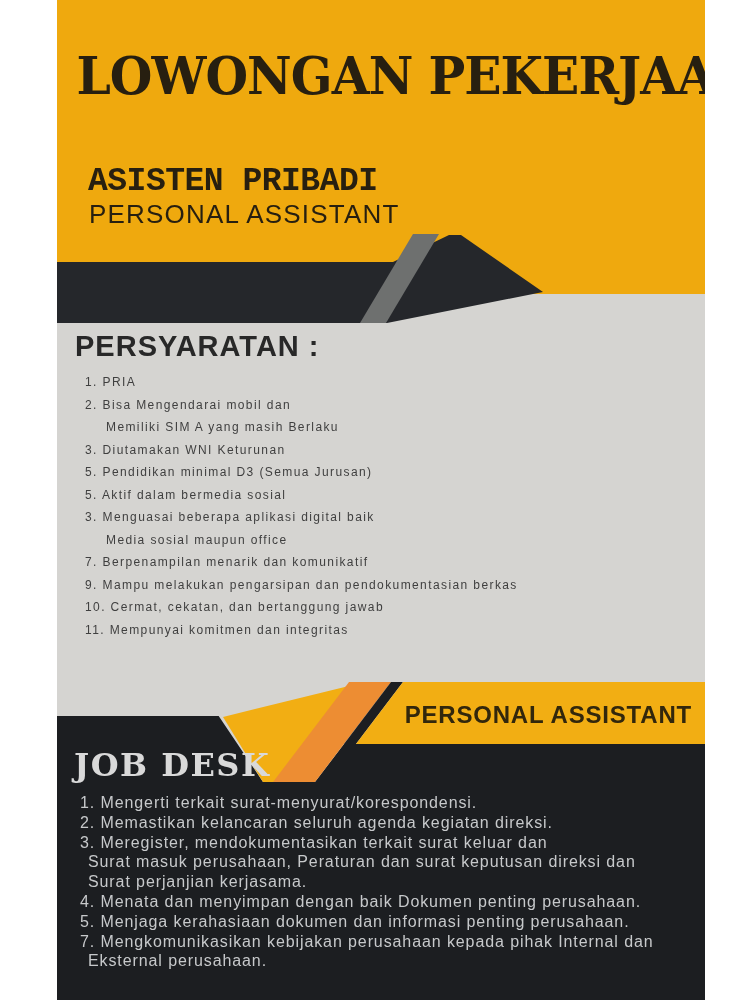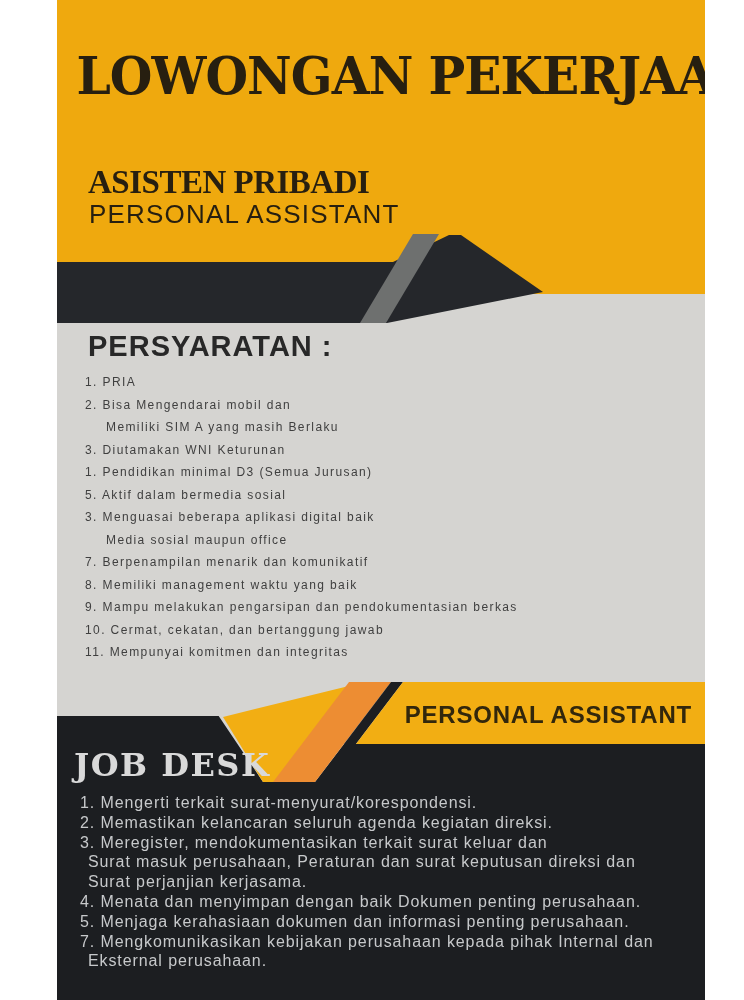--- a/index.html
+++ b/index.html
@@ -21,21 +21,21 @@
     position:absolute;left:0;top:50px;width:648px;
     text-align:center;
     font-family:"DejaVu Serif","Liberation Serif",serif;
     font-weight:700;font-size:52px;line-height:52px;
     letter-spacing:-1px;color:var(--c-ink,#271f10);
     transform:scaleX(0.94);transform-origin:50% 50%;
     white-space:nowrap;
   }
   .role-title{
     position:absolute;left:31px;top:164px;
-    font-family:Liberation Serif, serif;
+    font-family:Liberation Mono, monospace;
     font-weight:700;font-size:33px;line-height:36px;
     color:var(--c-ink,#271f10);letter-spacing:-0.5px;white-space:nowrap;
   }
   .role-subtitle{
     position:absolute;left:32px;top:200px;
     font-size:26px;line-height:28px;font-weight:500;
     color:var(--c-ink,#271f10);letter-spacing:1.2px;white-space:nowrap;
   }
   
   .divider-top{position:absolute;left:0;top:225px;width:648px;height:105px;}
@@ -44,21 +44,21 @@
   .f-stripe{fill:var(--c-stripe,#6e706f);}
   .f-gray{fill:var(--c-gray,#d5d4d1);}
   .f-wedge{fill:var(--c-banner_yellow,#f2ae13);}
   .f-orange{fill:var(--c-orange,#ed8d33);}
   .f-darksliver{fill:var(--c-dark,#1c1e21);}
   .f-banner{fill:var(--c-banner_yellow,#f2ae13);}
   
   .req-heading{
     position:absolute;left:18px;top:331px;
     font-size:29px;line-height:31px;font-weight:700;
-    color:var(--c-req_heading,#282828);letter-spacing:1px;white-space:nowrap;margin-left:13px;
+    color:var(--c-req_heading,#282828);letter-spacing:1px;white-space:nowrap;
   }
   .req-list{
     position:absolute;left:28px;top:371px;width:616px;
     font-size:12px;line-height:22.5px;
     color:var(--c-req_text,#3f3f3f);letter-spacing:1.4px;
   }
   .req-list .li{
     white-space:pre-line;
     padding-left:21px;text-indent:-21px;
   }
@@ -106,26 +106,25 @@
     <polygon class="f-stripe" points="303,98 356,9 382,9 329,98"></polygon>
   </svg>
 
   <div>
     <div class="req-heading z-top">PERSYARATAN :</div>
     <div class="req-list z-top">
       <div class="li">1. PRIA</div>
       <div class="li">2. Bisa Mengendarai mobil dan
 Memiliki SIM A yang masih Berlaku</div>
       <div class="li">3. Diutamakan WNI Keturunan</div>
-      <div class="li">1. Pendidikan minimal D3 (Semua Jurusan)</div>
+      <div class="li">5. Pendidikan minimal D3 (Semua Jurusan)</div>
       <div class="li">5. Aktif dalam bermedia sosial</div>
       <div class="li">3. Menguasai beberapa aplikasi digital baik
 Media sosial maupun office</div>
       <div class="li">7. Berpenampilan menarik dan komunikatif</div>
-      <div class="li">8. Memiliki management waktu yang baik</div>
       <div class="li">9. Mampu melakukan pengarsipan dan pendokumentasian berkas</div>
       <div class="li">10. Cermat, cekatan, dan bertanggung jawab</div>
       <div class="li">11. Mempunyai komitmen dan integritas</div>
     </div>
   </div>
 
   <div class="dark-section"></div>
 
   <svg class="divider-bottom" viewBox="0 0 648 140" preserveAspectRatio="none">
     <polygon class="f-gray" points="0,0 648,0 648,84 287,84 258,122 206,122 161,55 0,55"></polygon>

